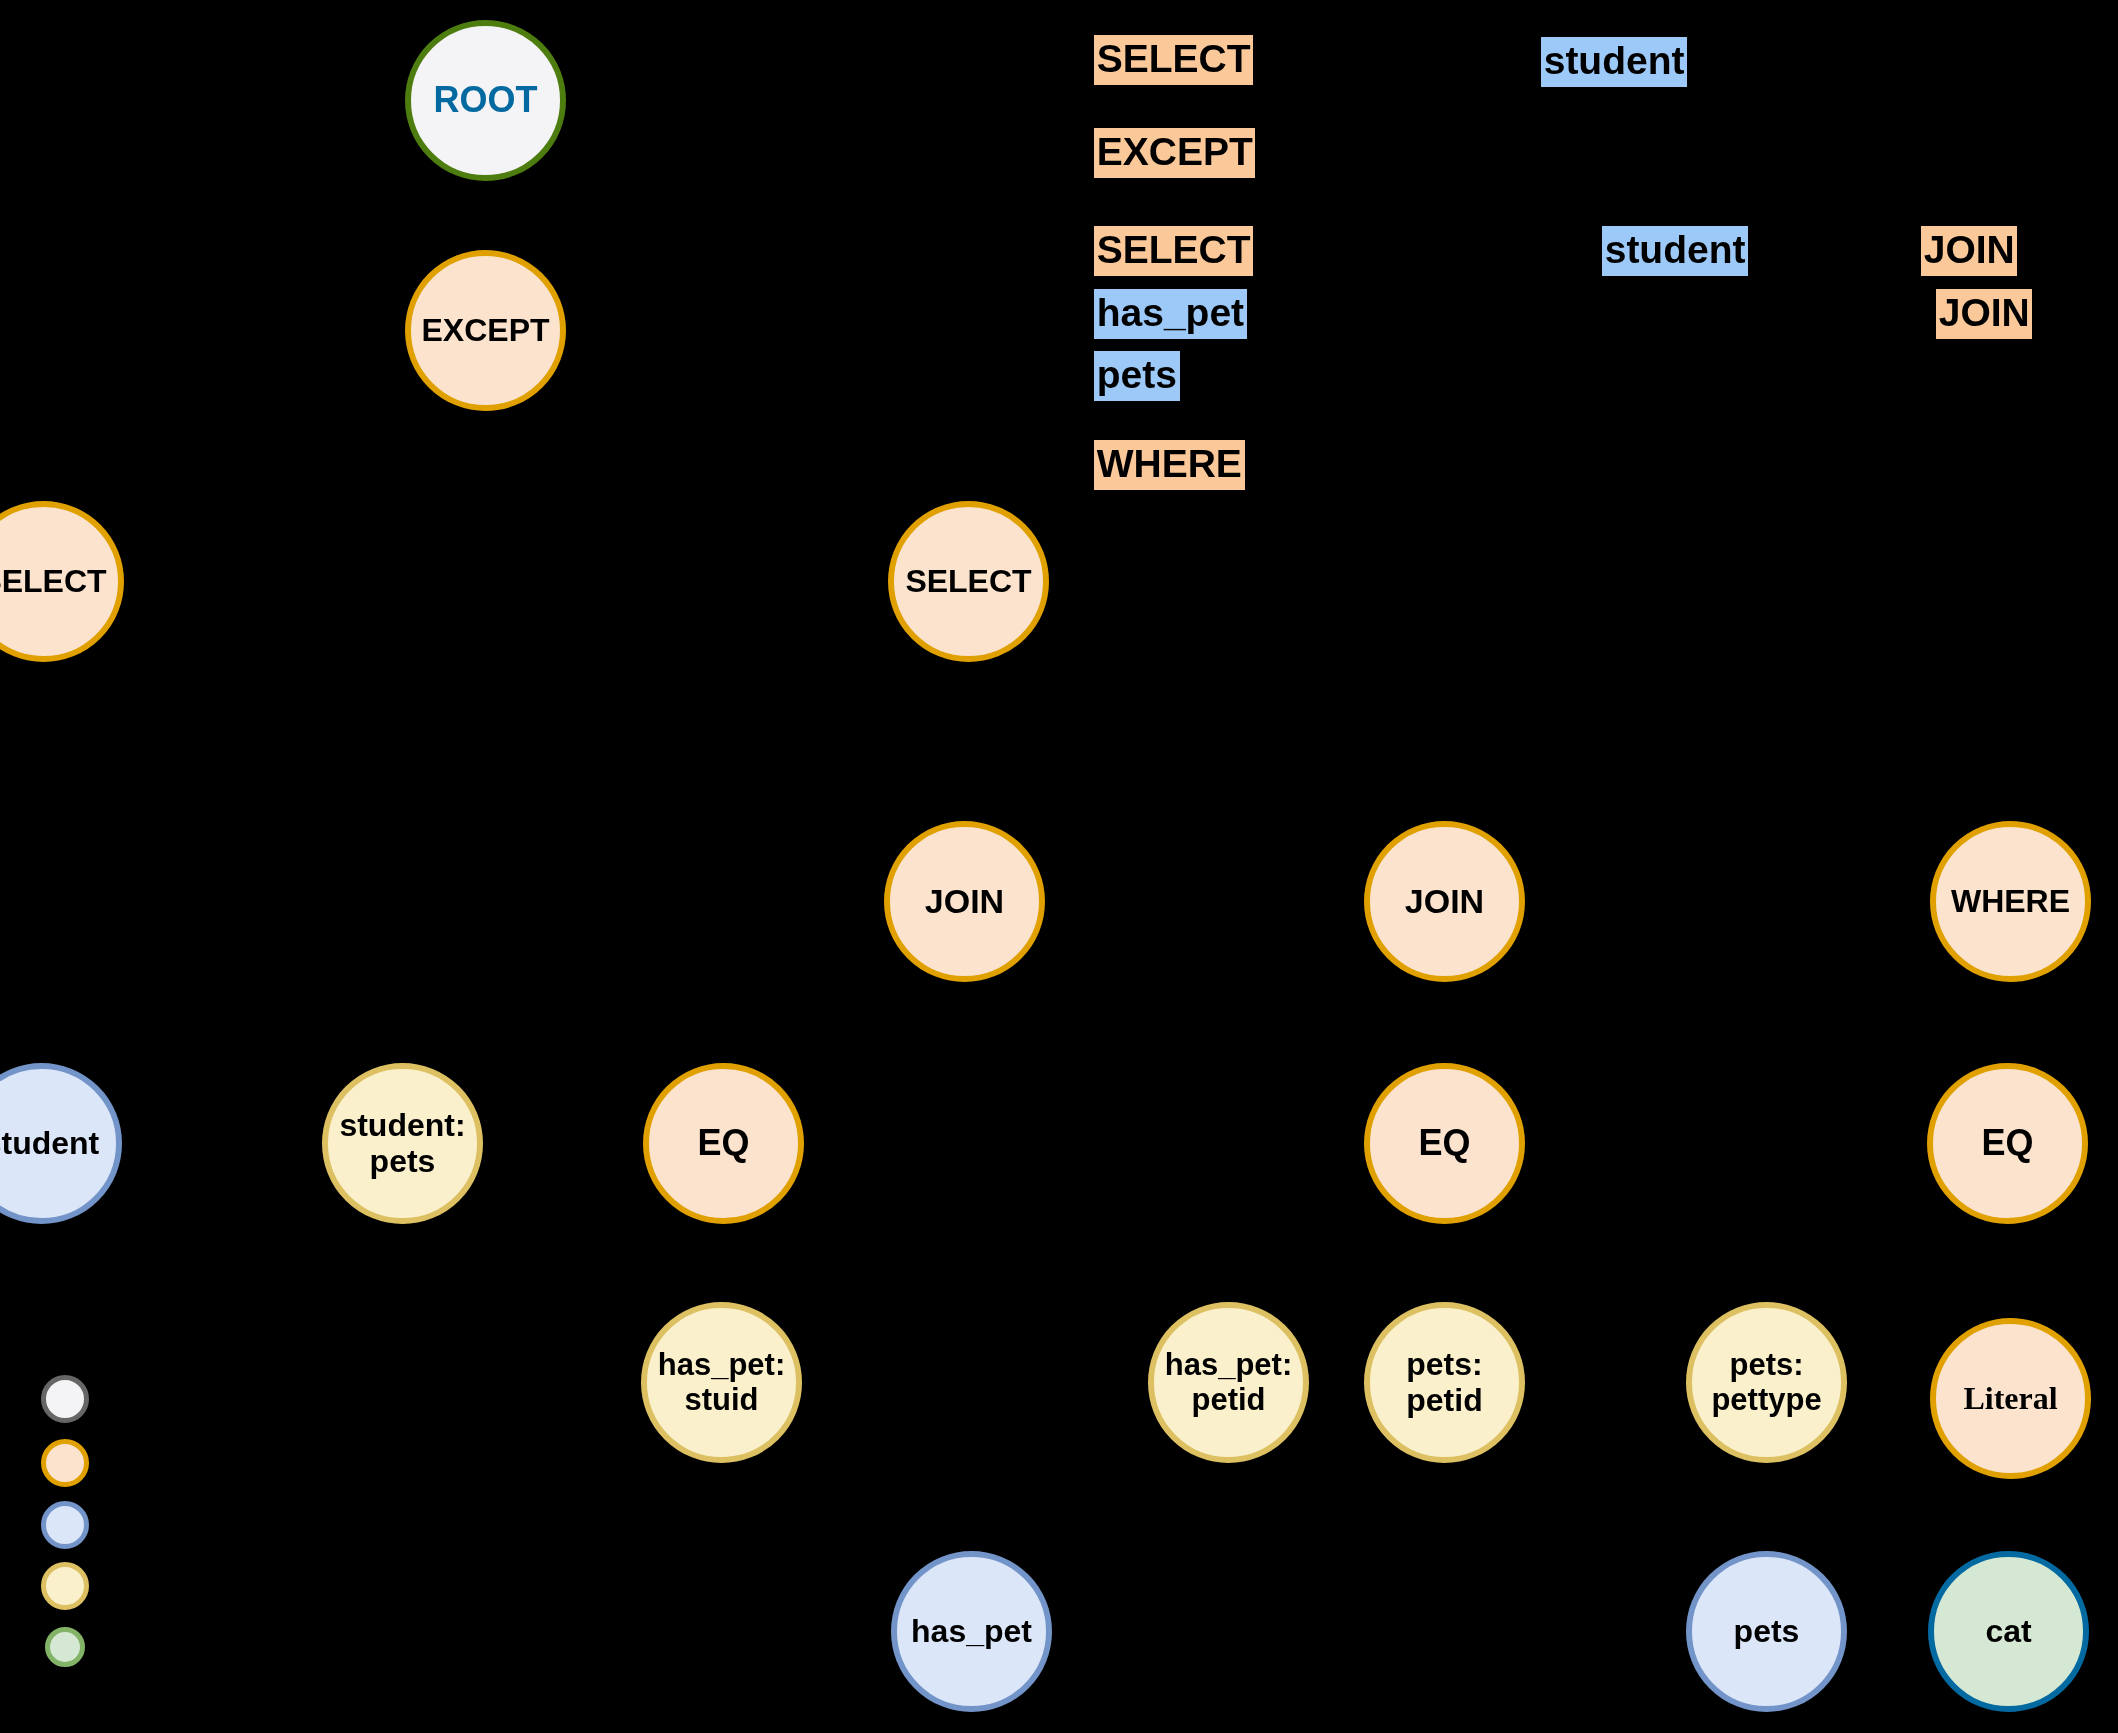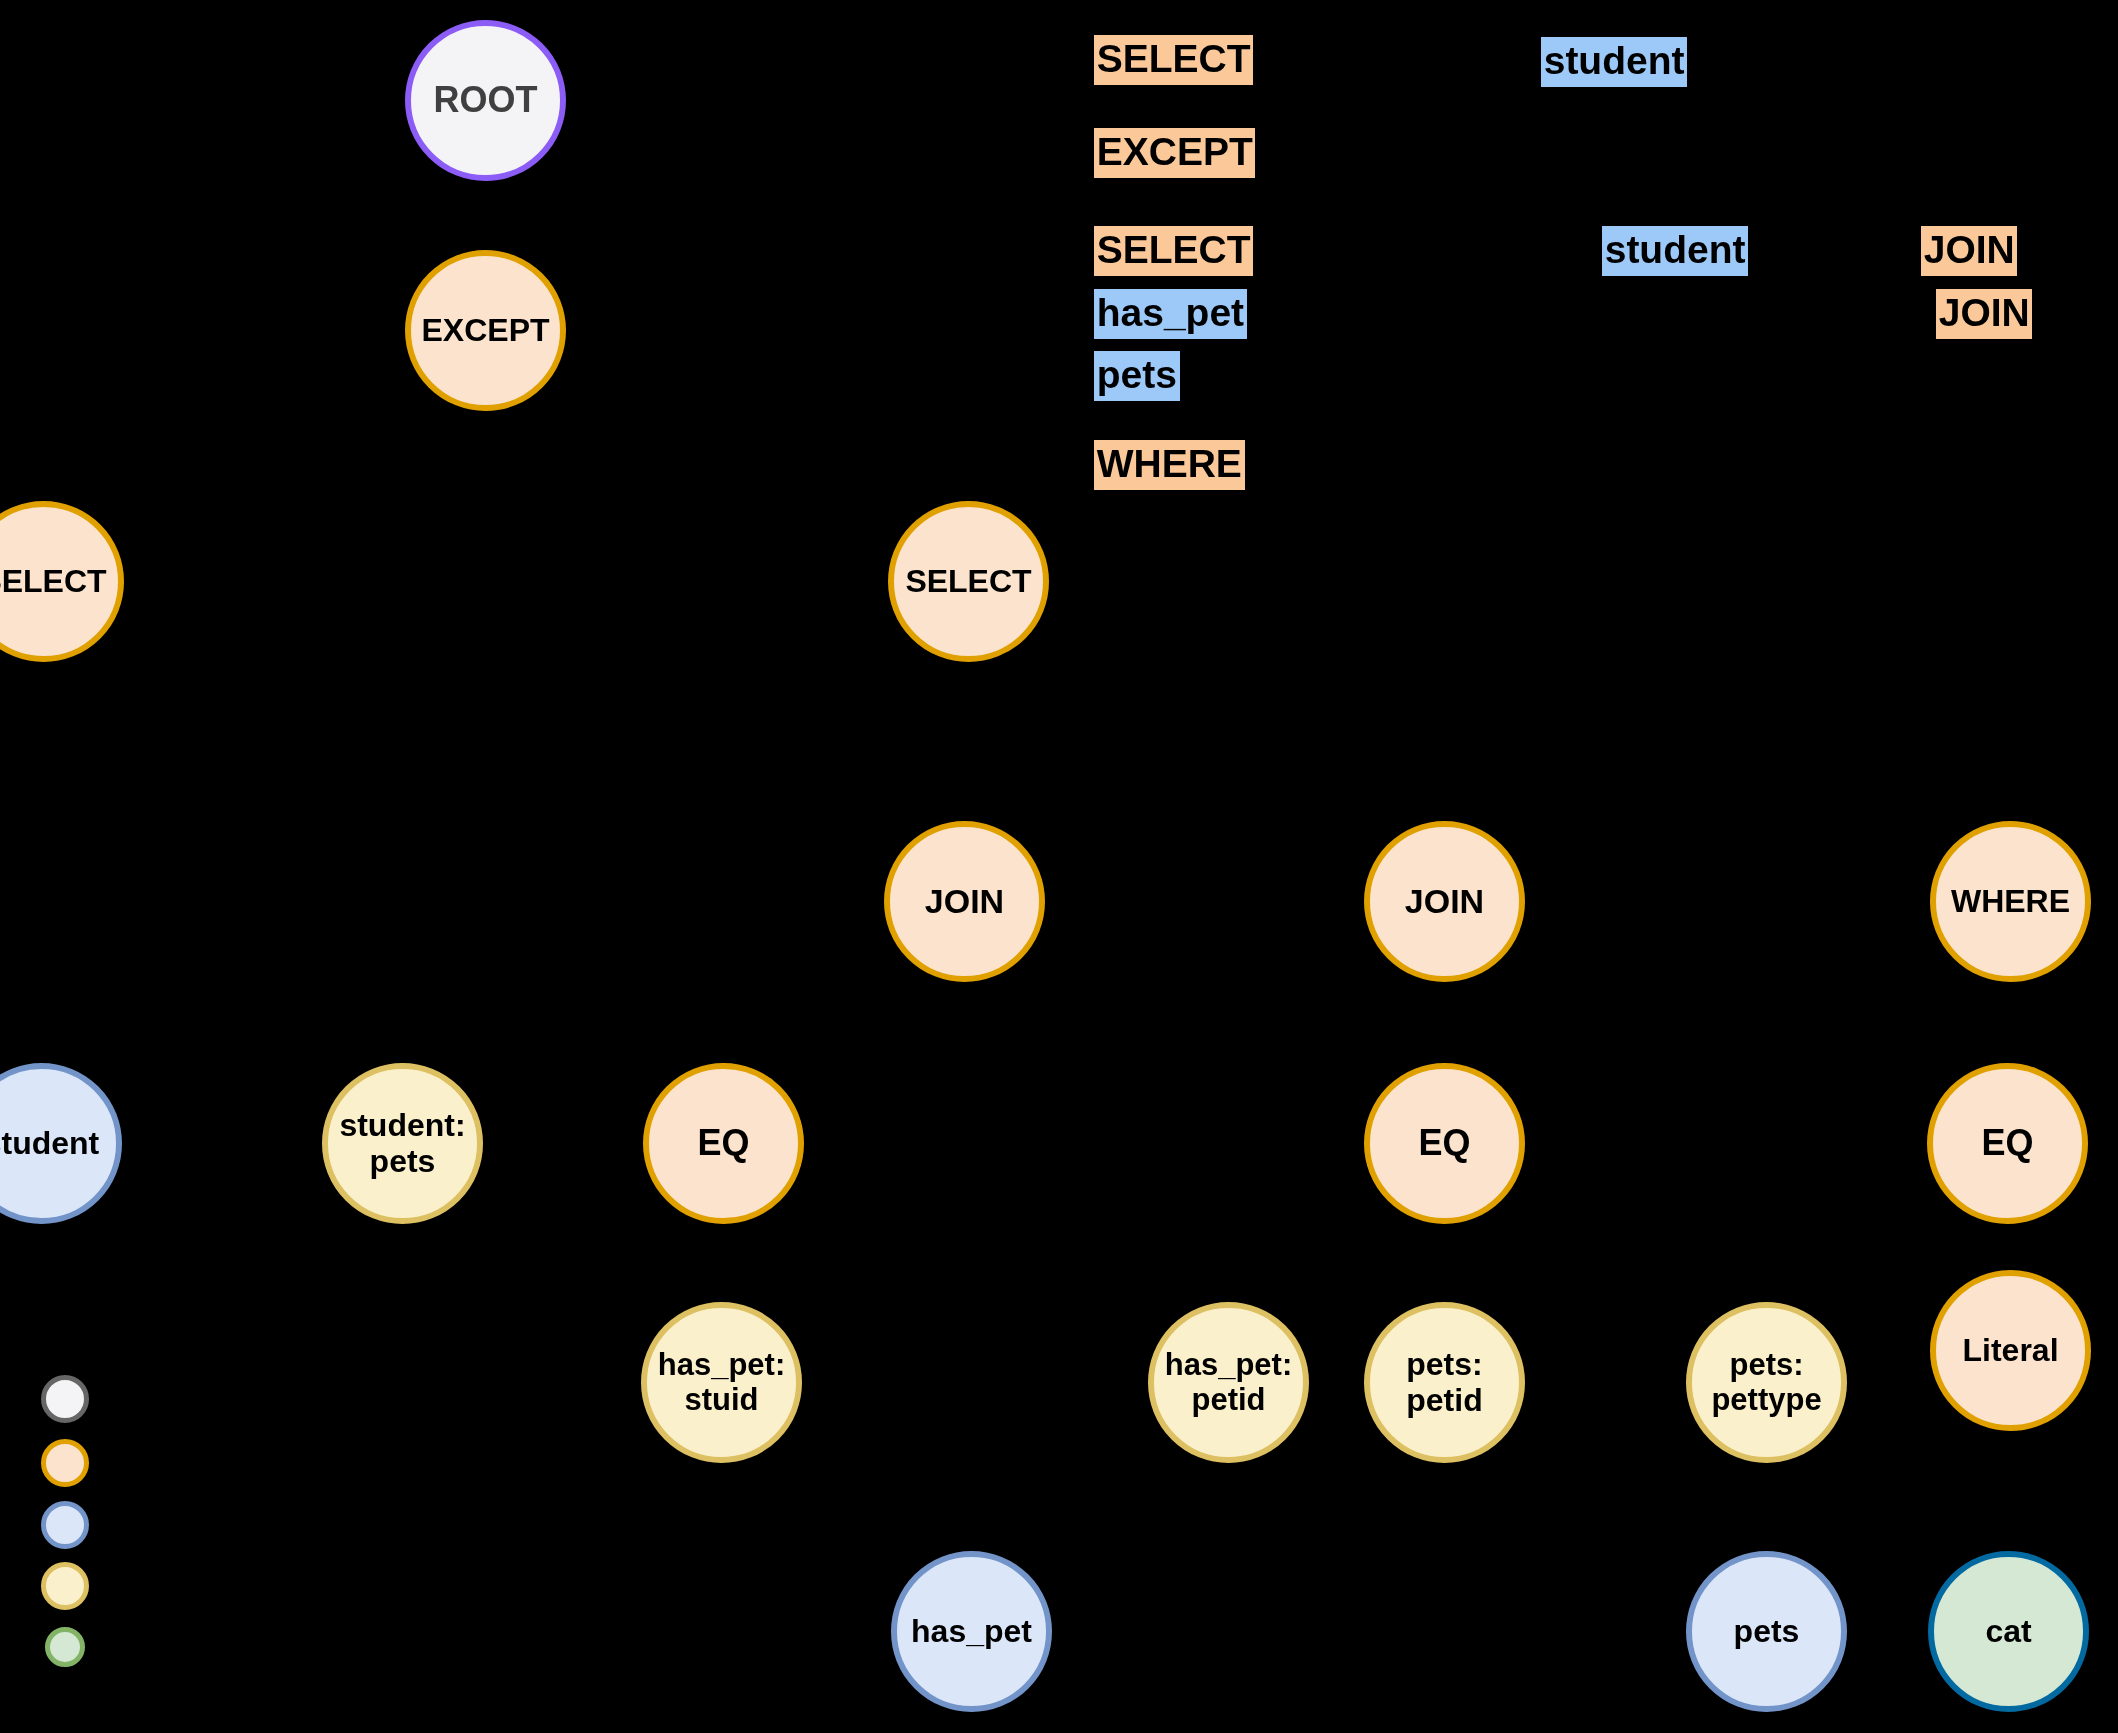--- a/index.html
+++ b/index.html
@@ -3,21 +3,21 @@
 <meta charset="utf-8">
 <title>SQL AST Graph Visualization</title>
 <style>
   html,body{margin:0;padding:0;background:#000;}
   body{font-family:"Liberation Sans","DejaVu Sans",sans-serif;}
   #stage{position:relative;width:2119px;height:1734px;background:#000000;overflow:hidden;
          transform-origin:0 0;}
   .node{position:absolute;border-radius:50%;display:flex;align-items:center;justify-content:center;
         text-align:center;font-weight:bold;color:#000;line-height:1.12;box-sizing:border-box;
         white-space:pre-line;}
-  .node.root{background:#F4F4F6;border:6px solid #8b5cf6;color:#404040;}
+  .node.root{background:#F4F4F6;border:6px solid #4d7c0f;color:#0369a1;}
   .node.op{background:#FBE3CD;border:6px solid #DFA000;}
   .node.tbl{background:#DBE6F8;border:6px solid #7294C9;}
   .node.col{background:#FBF0CC;border:6px solid #DDC061;}
   .node.val{background:#D5E8D4;border:6px solid #0369a1;}
   .tok{position:absolute;font-weight:bold;color:#000000;line-height:1;
        padding:4px 2.7px 6.7px 2.7px;box-sizing:border-box;white-space:nowrap;}
   .tok.kw{background:#FBC999;}
   .tok.sc{background:#9CC9F8;}
   .legend-dot{position:absolute;border-radius:50%;box-sizing:border-box;}
   .lg-root{background:#F4F4F6;border:5.4px solid #666666;}
@@ -45,21 +45,21 @@
       <div class="node op" style="left: 1364px; top: 1063px; width: 161px; height: 161px; font-size: 36px;">EQ</div>
       <div class="node op" style="left: 1927px; top: 1063px; width: 161px; height: 161px; font-size: 36px;">EQ</div>
       <div class="node col" style="left: 641px; top: 1302px; width: 161px; height: 161px; font-size: 31px;">has_pet:
 stuid</div>
       <div class="node col" style="left: 1148px; top: 1302px; width: 161px; height: 161px; font-size: 31px;">has_pet:
 petid</div>
       <div class="node col" style="left: 1364px; top: 1302px; width: 161px; height: 161px; font-size: 32px;">pets:
 petid</div>
       <div class="node col" style="left: 1686px; top: 1302px; width: 161px; height: 161px; font-size: 31px;">pets:
 pettype</div>
-      <div class="node op" style="left: 1930px; top: 1270px; width: 161px; height: 161px; font-size: 32px;">Literal</div>
+      <div class="node op" style="left: 1930px; top: 1318px; width: 161px; height: 161px; font-size: 32px; font-family: Liberation Serif, serif;">Literal</div>
       <div class="node tbl" style="left: 891px; top: 1551px; width: 161px; height: 161px; font-size: 32px;">has_pet</div>
       <div class="node tbl" style="left: 1686px; top: 1551px; width: 161px; height: 161px; font-size: 32px;">pets</div>
       <div class="node val" style="left: 1928px; top: 1551px; width: 161px; height: 161px; font-size: 32px;">cat</div>
     </div>
   <div id="tokens-layer">
       <div class="tok kw" style="left: 1094px; top: 35px; font-size: 39px;">SELECT</div>
       <div class="tok sc" style="left: 1541px; top: 37px; font-size: 39px;">student</div>
       <div class="tok kw" style="left: 1094px; top: 128px; font-size: 39px;">EXCEPT</div>
       <div class="tok kw" style="left: 1094px; top: 226px; font-size: 39px;">SELECT</div>
       <div class="tok sc" style="left: 1602px; top: 226px; font-size: 39px;">student</div>

